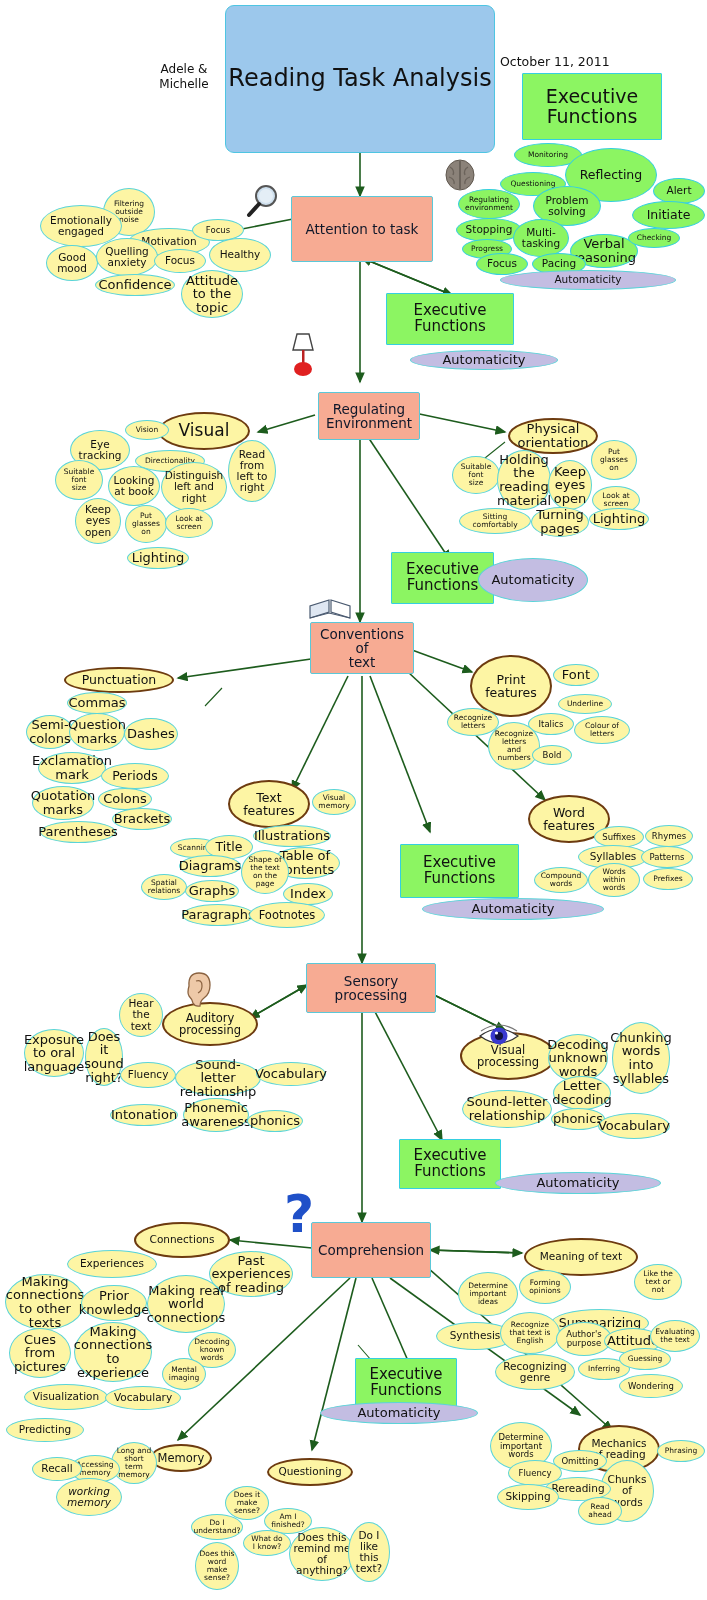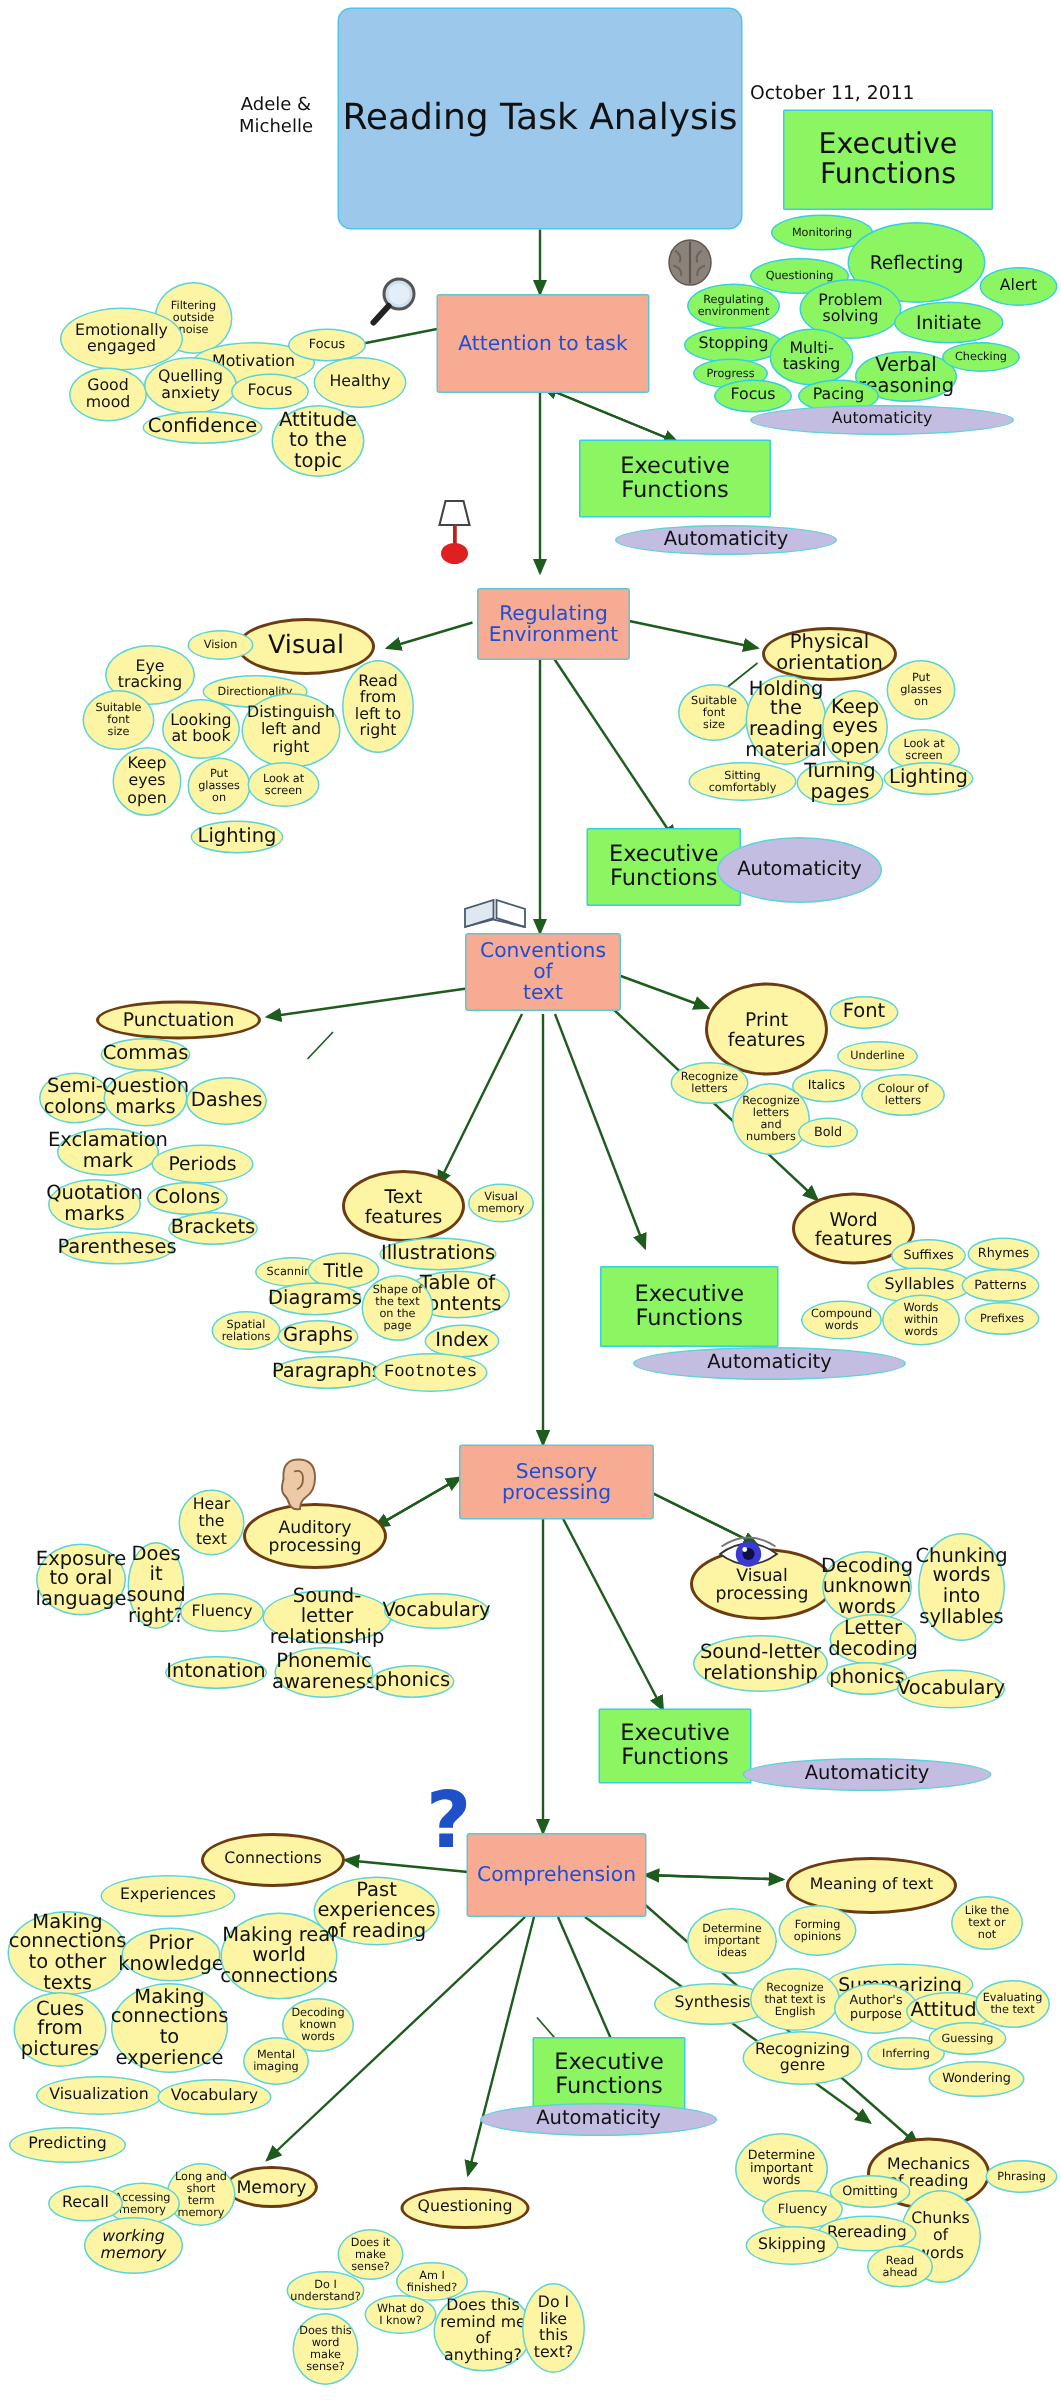--- a/index.html
+++ b/index.html
@@ -10,21 +10,21 @@
   }
   #canvas{position:absolute;left:0;top:0;width:707px;height:1600px;}
   svg.links{position:absolute;left:0;top:0;width:707px;height:1600px;pointer-events:none;z-index:1;}
 
   
   .node{position:absolute;box-sizing:border-box;display:flex;align-items:center;justify-content:center;text-align:center;z-index:3;}
   .node span{display:block;line-height:1.05;padding:0 2px;}
 
   .rect-main{
     background:#f7ab93;border:1.6px solid #5bc8d8;border-radius:2px;
-    font-size:13.5px;color:#1d4ed8;
+    font-size:13.5px;color:#0f172a;
   }
   .rect-ef{
     background:#8cf562;border:1.6px solid #35cfe0;border-radius:1px;
     font-size:15px;color:#111;
   }
   .rect-ef-big{
     background:#8cf562;border:1.6px solid #35cfe0;border-radius:1px;
     font-size:19px;color:#111;
   }
   .title-box{
@@ -136,21 +136,21 @@
   <div class="node ell ell-green t8" style="left:458px;top:189px;width:62px;height:30px;white-space:pre-line;"><span>Regulating
 environment</span></div>
   <div class="node ell ell-green t13" style="left:565px;top:148px;width:92px;height:54px;">
       <span>Reflecting</span>
     </div>
   <div class="node ell ell-green t11" style="left:653px;top:178px;width:52px;height:26px;">
       <span>Alert</span>
     </div>
   <div class="node ell ell-green t11" style="left:533px;top:186px;width:68px;height:40px;white-space:pre-line;"><span>Problem
 solving</span></div>
-  <div class="node ell ell-green t13" style="left:596px;top:201px;width:73px;height:28px;">
+  <div class="node ell ell-green t13" style="left:632px;top:201px;width:73px;height:28px;">
       <span>Initiate</span>
     </div>
   <div class="node ell ell-green t11" style="left:456px;top:218px;width:66px;height:24px;">
       <span>Stopping</span>
     </div>
   <div class="node ell ell-green t11" style="left:513px;top:219px;width:56px;height:38px;white-space:pre-line;"><span>Multi-
 tasking</span></div>
   <div class="node ell ell-green t8" style="left:462px;top:239px;width:50px;height:20px;">
       <span>Progress</span>
     </div>
@@ -398,21 +398,21 @@
 relations</span></div>
   <div class="node ell ell-yellow t10" style="left:185px;top:880px;width:54px;height:22px;">
       <span>Graphs</span>
     </div>
   <div class="node ell ell-yellow t10" style="left:283px;top:883px;width:50px;height:22px;">
       <span>Index</span>
     </div>
   <div class="node ell ell-yellow t10" style="left:182px;top:904px;width:72px;height:22px;">
       <span>Paragraphs</span>
     </div>
-  <div class="node ell ell-yellow t12" style="left:249px;top:902px;width:76px;height:26px;font-family:Liberation Mono, monospace;">
+  <div class="node ell ell-yellow t12" style="left:249px;top:902px;width:76px;height:26px;">
       <span>Footnotes</span>
     </div>
 
   <div class="node ell ell-yellow-brown t13" style="left:528px;top:795px;width:82px;height:48px;white-space:pre-line;"><span>Word
 features</span></div>
   <div class="node ell ell-yellow t9" style="left:594px;top:826px;width:50px;height:22px;">
       <span>Suffixes</span>
     </div>
   <div class="node ell ell-yellow t9" style="left:645px;top:825px;width:48px;height:22px;">
       <span>Rhymes</span>

